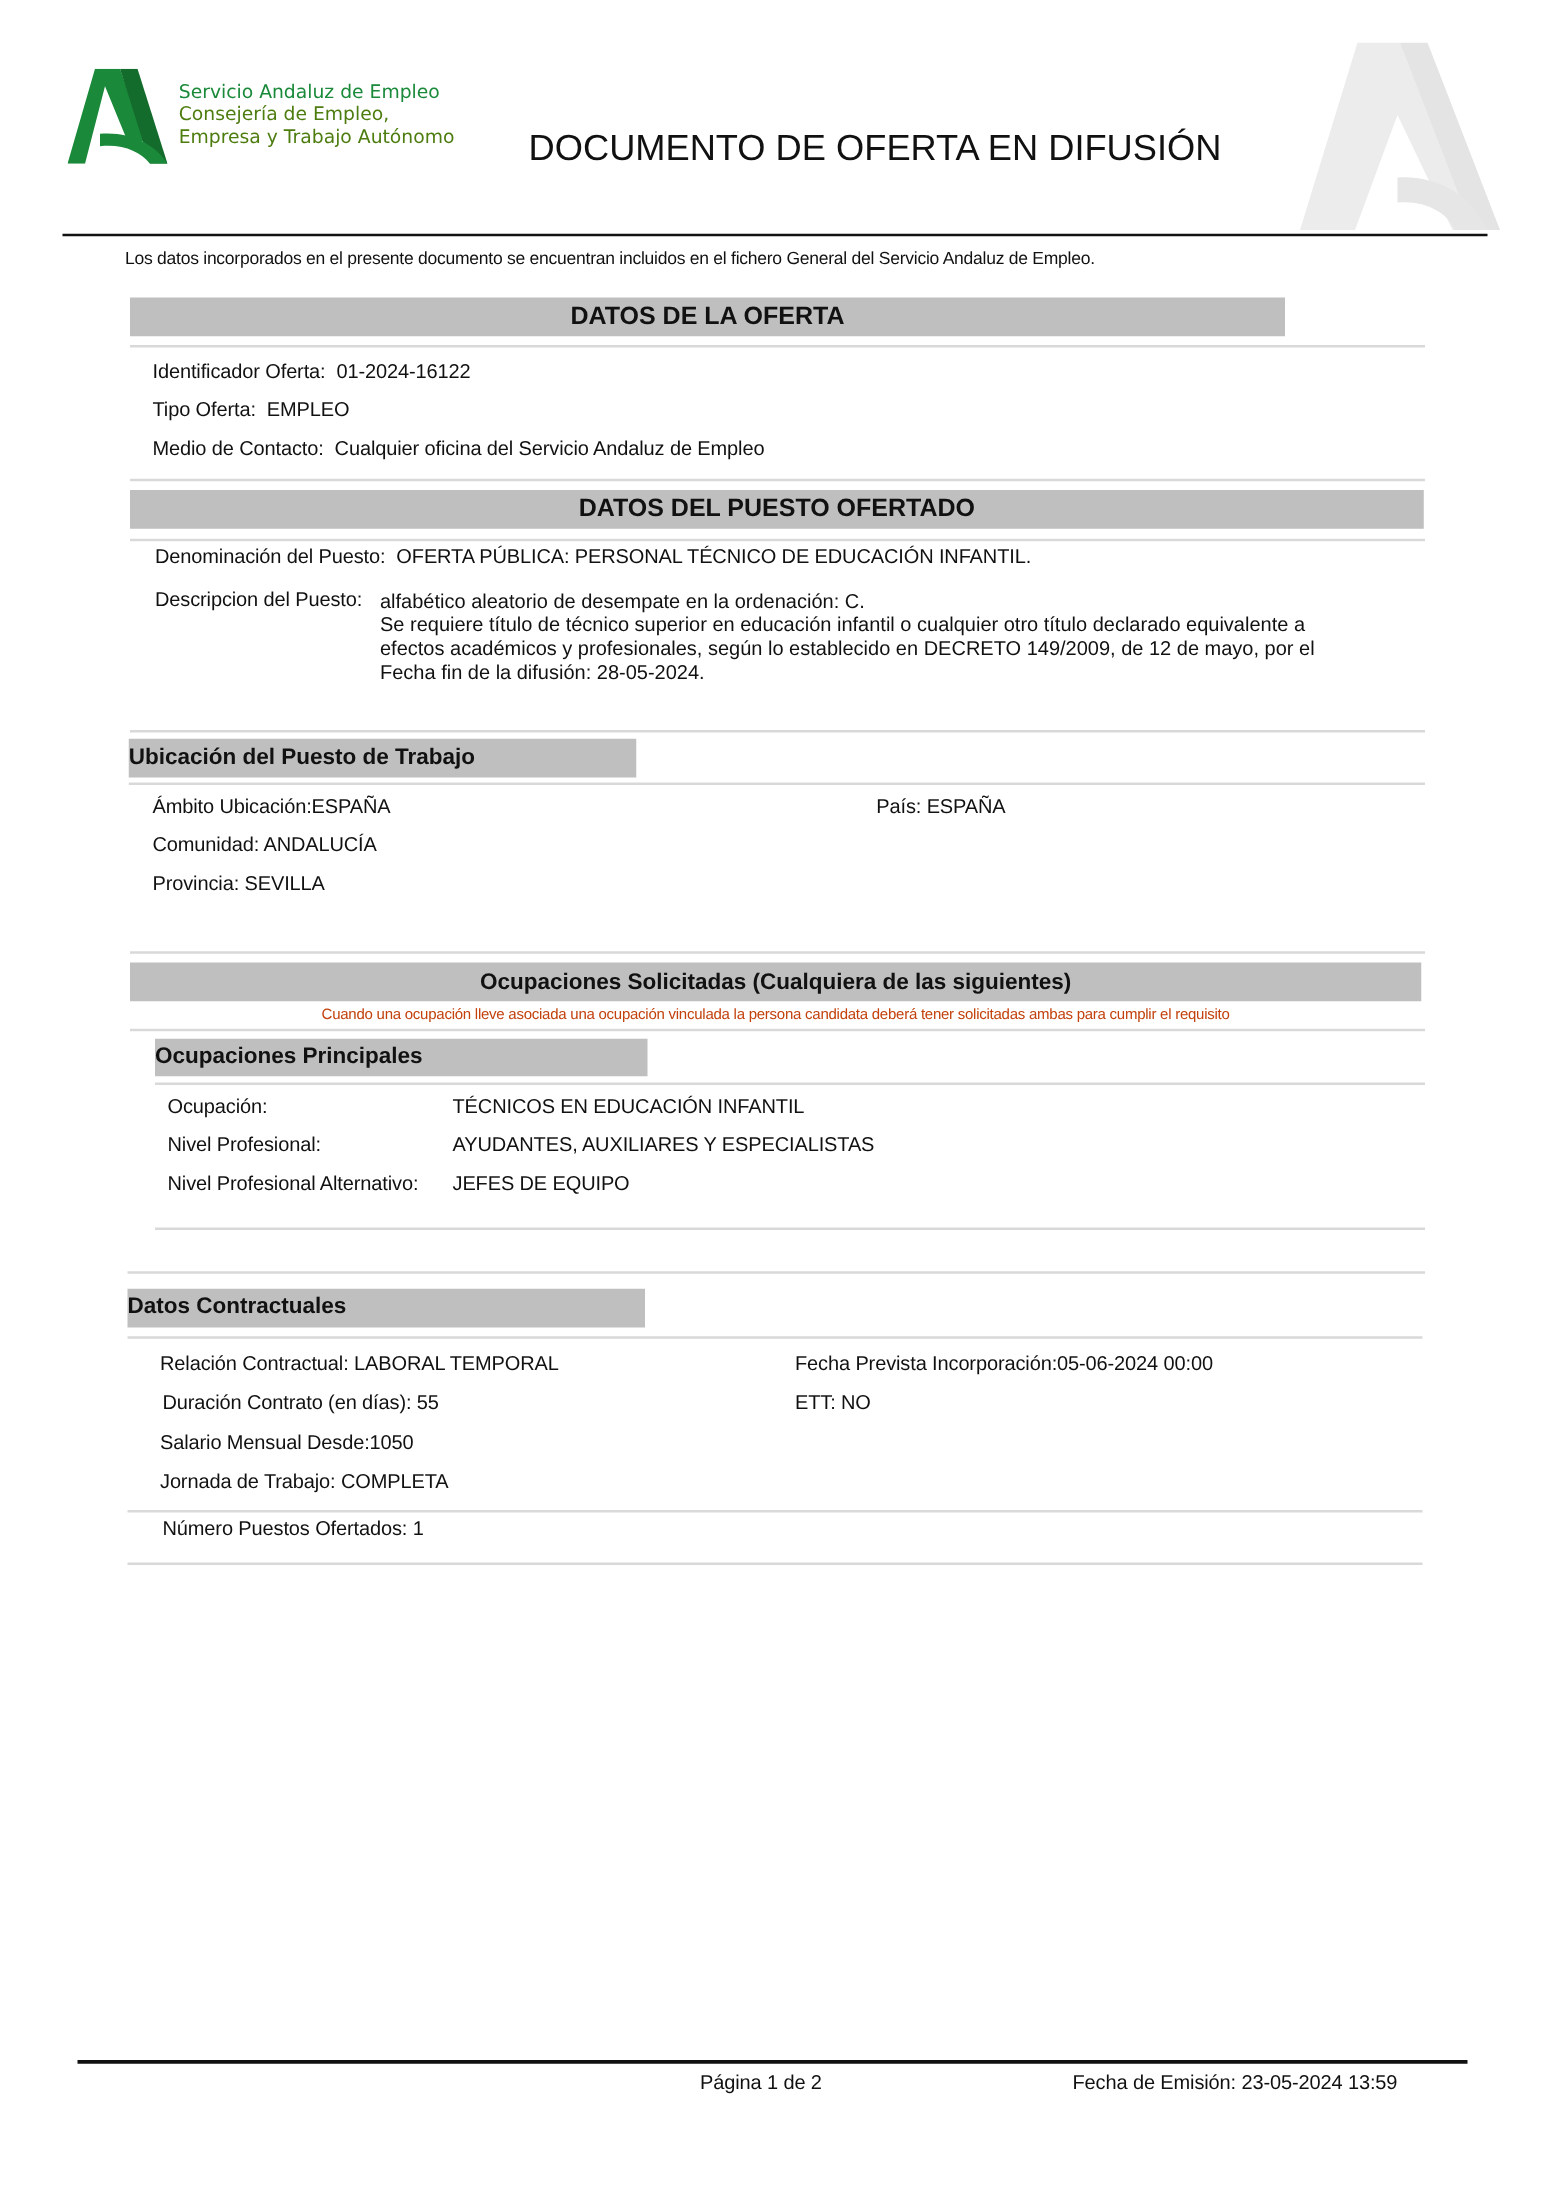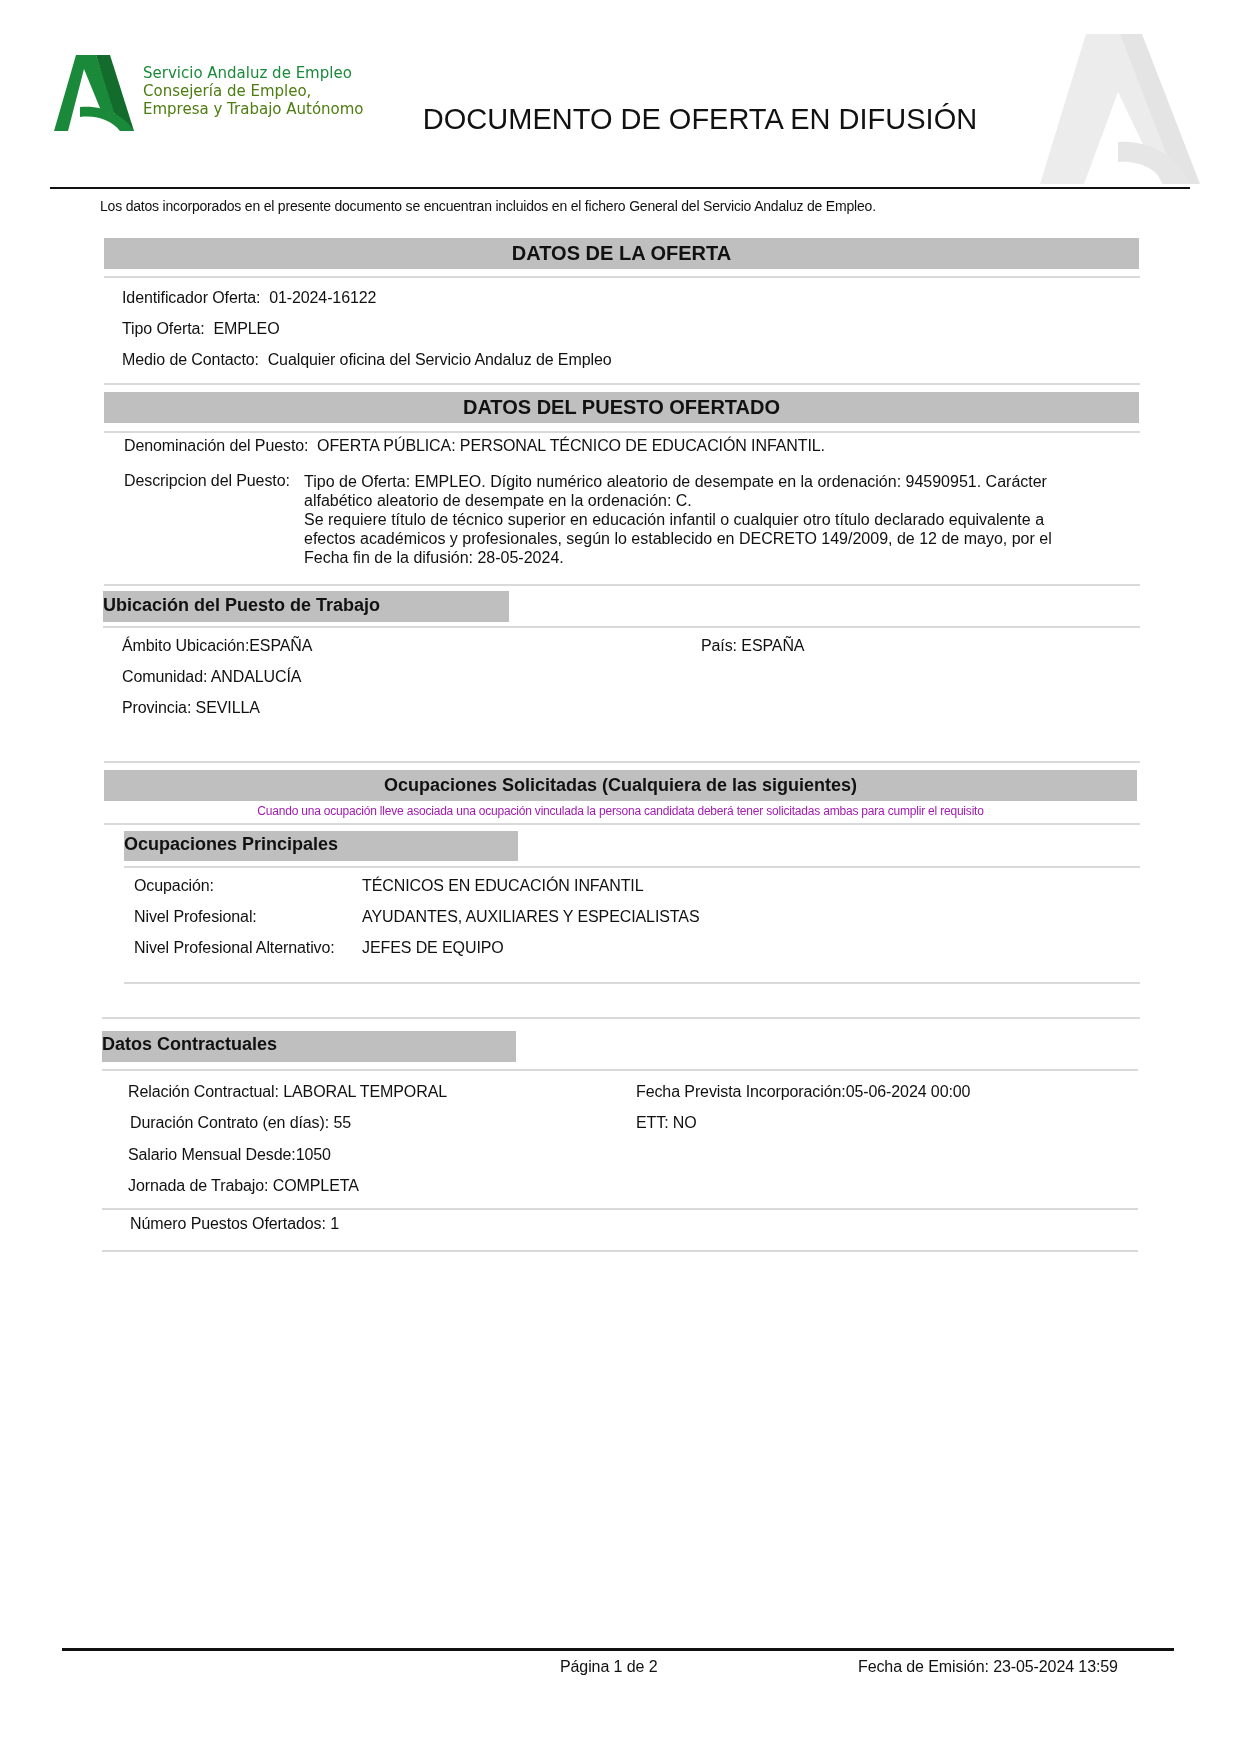--- a/index.html
+++ b/index.html
@@ -13,21 +13,21 @@
   .watermark { left: 1040px; top: 34px; width: 160px; height: 150px; }
   .doc-title { left: 400px; top: 105px; width: 600px; text-align: center; font-weight: normal; font-size: 29px; line-height: 28px; color: #111; }
   .rule-top { left: 50px; top: 187px; width: 1140px; height: 2px; background: #111; }
   .notice { left: 100px; top: 198px; width: 1040px; text-align: left; font-size: 14px; color: #111; letter-spacing: -0.2px; }
   .band { background: #bfbfbf; font-weight: bold; color: #111; }
   .band.center { text-align: center; font-size: 20px; }
   .band.left { font-size: 18px; }
   .hr { height: 2px; background: #d9d9d9; }
   .txt { font-size: 16px; color: #111; white-space: nowrap; letter-spacing: -0.1px; }
   .desc { left: 304px; top: 472px; width: 780px; font-size: 16px; line-height: 19px; color: #111; }
-  .small-note { font-size: 12px; color: #a21caf; text-align: center; letter-spacing: -0.2px; }
+  .small-note { font-size: 12px; color: #c2410c; text-align: center; letter-spacing: -0.2px; }
   .rule-bottom { left: 62px; top: 1648px; width: 1112px; height: 3px; background: #111; }
 </style>
 </head>
 <body>
 
 <svg class="abs logo-svg" viewBox="0 0 80 76">
   <polygon points="22,0 42,0 62,58 48,58 30,14 14,76 0,76" fill="#1a8a3a"></polygon>
   <polygon points="42,0 56,0 80,76 66,76" fill="#136b2c"></polygon>
   <path d="M26,52 L26,62 C44,60 58,66 66,76 L80,76 C70,60 50,50 26,52 Z" fill="#1a8a3a"></path>
 </svg>
@@ -43,21 +43,21 @@
 
 <svg class="abs watermark" viewBox="0 0 160 150">
   <polygon points="46,0 80,0 160,150 122,150 78,58 44,150 0,150" fill="#ececec"></polygon>
   <polygon points="80,0 102,0 160,150 138,150" fill="#e4e4e4"></polygon>
   <path d="M78,108 L78,128 C100,126 118,136 124,150 L150,150 C138,124 112,106 78,108 Z" fill="#e6e6e6"></path>
 </svg>
 
 <div class="abs rule-top"></div>
 <div class="abs notice">Los datos incorporados en el presente documento se encuentran incluidos en el fichero General del Servicio Andaluz de Empleo.</div>
 
-<div class="abs band center" style="left:104px; top:238px; width:1035px; height:31px; line-height:31px;">DATOS DE LA OFERTA</div>
+<div class="abs band center" style="left:104px; top:238px; width:924px; height:31px; line-height:31px;">DATOS DE LA OFERTA</div>
 <div class="abs hr" style="left:104px; top:276px; width:1036px;"></div>
 
 <div class="abs txt" style="left:122px; top:289px;">
   <span>Identificador Oferta:</span>&nbsp;
   <span>01-2024-16122</span>
 </div>
 <div class="abs txt" style="left:122px; top:320px;">
   <span>Tipo Oferta:</span>&nbsp;
   <span>EMPLEO</span>
 </div>
@@ -69,21 +69,20 @@
 
 <div class="abs band center" style="left:104px; top:392px; width:1035px; height:31px; line-height:31px;">DATOS DEL PUESTO OFERTADO</div>
 <div class="abs hr" style="left:104px; top:431px; width:1036px;"></div>
 
 <div class="abs txt" style="left:124px; top:437px;">
   <span>Denominación del Puesto:</span>&nbsp;
   <span>OFERTA PÚBLICA: PERSONAL TÉCNICO DE EDUCACIÓN INFANTIL.</span>
 </div>
 <div class="abs txt" style="left:124px; top:472px;">Descripcion del Puesto:</div>
 <div class="abs desc">
-  <div>Tipo de Oferta: EMPLEO. Dígito numérico aleatorio de desempate en la ordenación: 94590951. Carácter</div>
   <div>alfabético aleatorio de desempate en la ordenación: C.</div>
   <div>Se requiere título de técnico superior en educación infantil o cualquier otro título declarado equivalente a</div>
   <div>efectos académicos y profesionales, según lo establecido en DECRETO 149/2009, de 12 de mayo, por el</div>
   <div>Fecha fin de la difusión: 28-05-2024.</div>
 </div>
 <div class="abs hr" style="left:104px; top:584px; width:1036px;"></div>
 
 <div class="abs band left" style="left:103px; top:591px; width:406px; height:31px; line-height:28px;">Ubicación del Puesto de Trabajo</div>
 <div class="abs hr" style="left:103px; top:626px; width:1037px;"></div>
 

